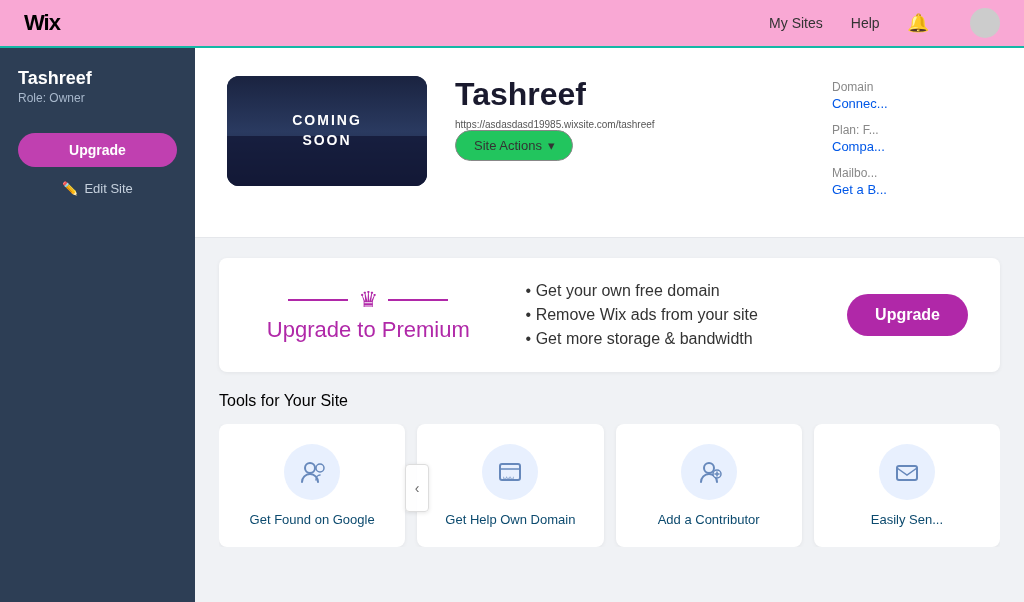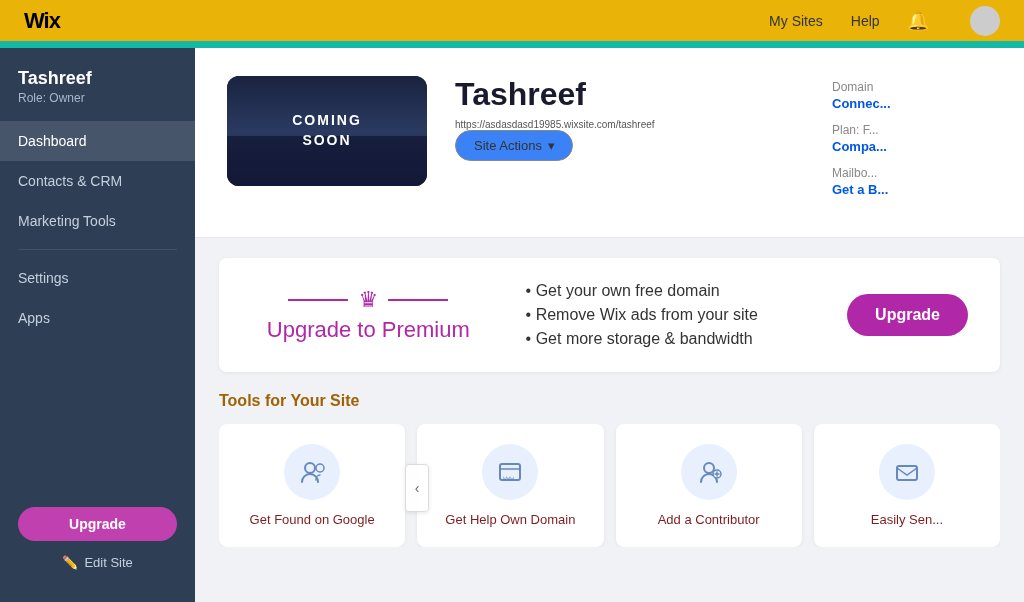--- a/index.html
+++ b/index.html
@@ -1,25 +1,25 @@
 <!DOCTYPE html>
 <html><head>
   <meta charset="utf-8">
   <style>
     * { box-sizing: border-box; margin: 0; padding: 0; }
     body { font-family: 'Helvetica Neue', Arial, sans-serif; background: #f0f2f5; display: flex; flex-direction: column; height: 602px; overflow: hidden; }
 
     
     .top-nav {
-      background: #eab308;
+      background: #f9a8d4;
       height: 48px;
       display: flex;
       align-items: center;
       padding: 0 24px;
-      border-bottom: 7px solid #14b8a6;
+      border-bottom: 2px solid #14b8a6;
       flex-shrink: 0;
       z-index: 10;
     }
     .wix-logo {
       font-size: 22px;
       font-weight: 900;
       color: #000;
       letter-spacing: -1px;
       margin-right: auto;
     }
@@ -175,21 +175,21 @@
       color: #1a1a2e;
       margin-bottom: 6px;
     }
     .site-url {
       font-size: 10px;
       color: #555;
       margin-bottom: 0;
     }
     .site-actions-btn {
       border: 1.5px solid #888;
-      background: #3b82f6;
+      background: #22c55e;
       border-radius: 20px;
       padding: 7px 18px;
       font-size: 13px;
       color: #333;
       cursor: pointer;
       display: inline-flex;
       align-items: center;
       gap: 6px;
     }
     .site-meta {
@@ -201,21 +201,20 @@
     .meta-label {
       font-size: 12px;
       color: #888;
       margin-bottom: 2px;
     }
     .meta-value {
       font-size: 13px;
       color: #0057e7;
       cursor: pointer;
       margin-bottom: 12px;
-      font-weight: bold;
     }
     .meta-value.truncated {
       white-space: nowrap;
       overflow: hidden;
       text-overflow: ellipsis;
       max-width: 140px;
     }
 
     
     .upgrade-banner {
@@ -279,22 +278,22 @@
       cursor: pointer;
       white-space: nowrap;
     }
 
     
     .tools-section {
       padding: 0 24px 20px;
     }
     .tools-title {
       font-size: 16px;
-      font-weight: 700;
-      color: #a16207;
+      font-weight: 400;
+      color: #000000;
       margin-bottom: 14px;
     }
     .tools-grid {
       display: flex;
       gap: 12px;
       overflow: hidden;
     }
     .tool-card {
       background: #fff;
       border-radius: 8px;
@@ -314,21 +313,21 @@
       border-radius: 50%;
       background: #e8f0fe;
       display: flex;
       align-items: center;
       justify-content: center;
       font-size: 22px;
       color: #5577aa;
     }
     .tool-label {
       font-size: 13px;
-      color: #7f1d1d;
+      color: #0c4a6e;
       text-align: center;
       font-weight: 500;
     }
 
     
     .scroll-chevron {
       position: absolute;
       left: 210px;
       bottom: 90px;
       width: 24px;
@@ -370,28 +369,20 @@
 </nav>
 
 <div class="main-layout">
 
   <aside class="sidebar">
     <div class="sidebar-user">
       <div class="sidebar-username">Tashreef</div>
       <div class="sidebar-role">Role: Owner</div>
     </div>
 
-    <nav class="sidebar-nav">
-      <div class="sidebar-item active">Dashboard</div>
-      <div class="sidebar-item">Contacts &amp; CRM</div>
-      <div class="sidebar-item">Marketing Tools</div>
-      <hr class="sidebar-divider">
-      <div class="sidebar-item">Settings</div>
-      <div class="sidebar-item">Apps</div>
-    </nav>
 
     <div class="sidebar-bottom">
       <button class="upgrade-btn">Upgrade</button>
       <button class="edit-site-btn">
         <span class="edit-site-icon">✏️</span>
         <span>Edit Site</span>
       </button>
     </div>
   </aside>
 

